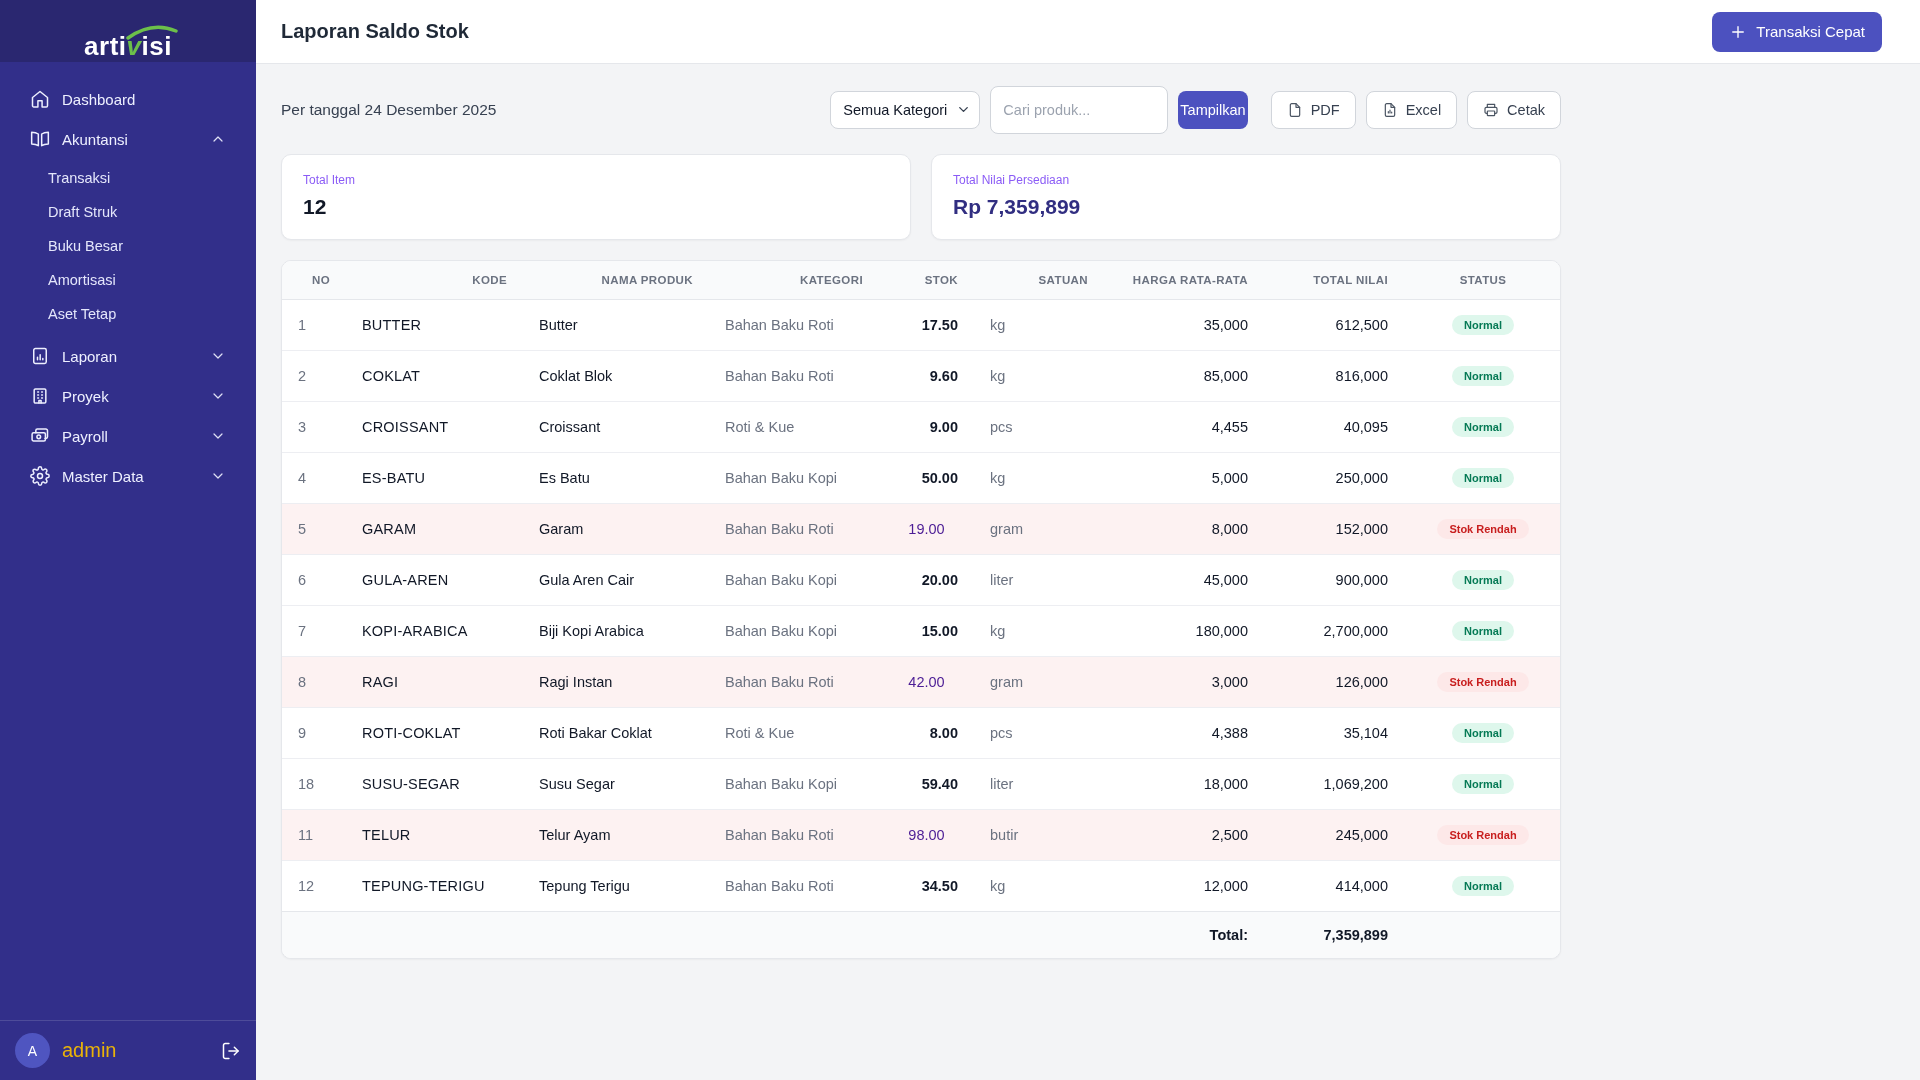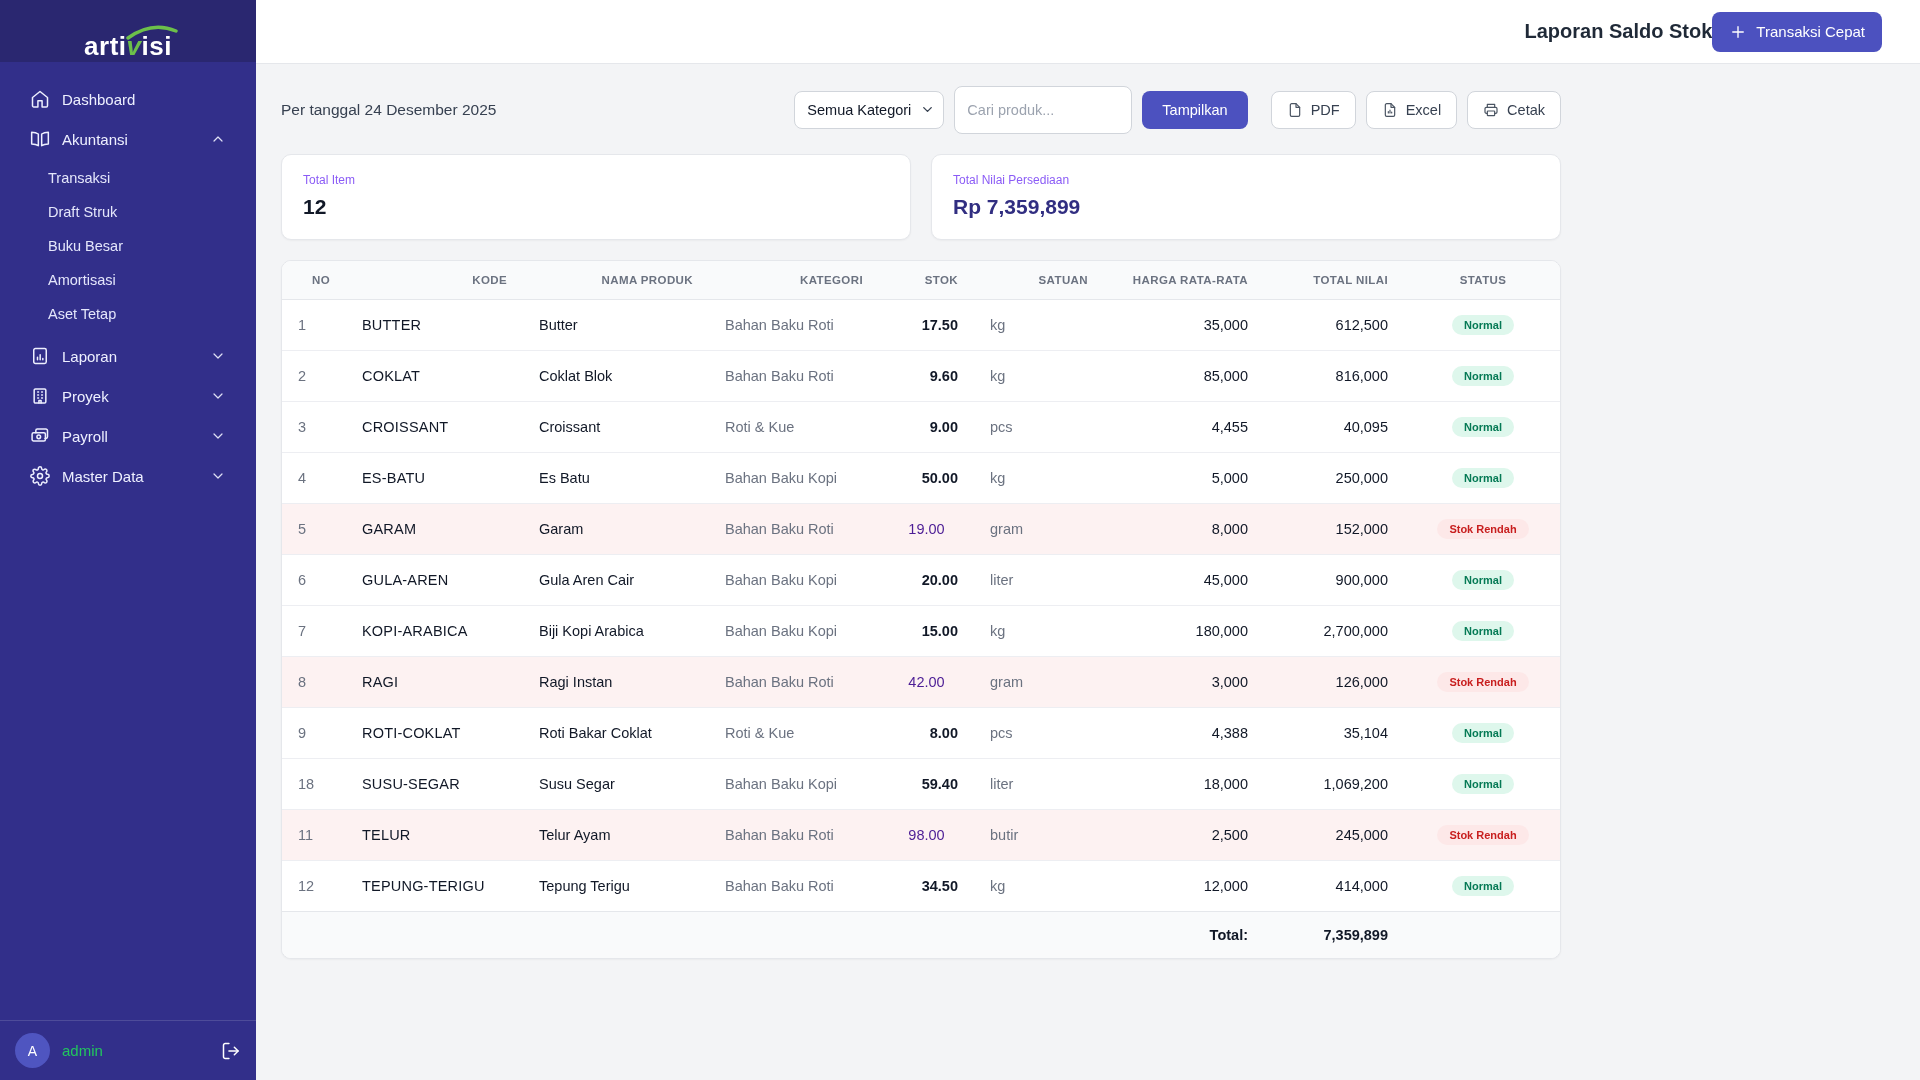--- a/index.html
+++ b/index.html
@@ -19,42 +19,42 @@
   .logo-v { color:#6cc04a; font-style:italic; }
   .logo-swoosh { position:absolute; top:-7px; right:-6px; width:52px; height:16px; }
   .nav { flex:1; padding:18px 16px; overflow:hidden; }
   .nav-item { display:flex; align-items:center; gap:12px; padding:9px 14px; border-radius:8px; font-size:15px; cursor:pointer; margin-bottom:2px; color:#eef0ff; }
   .icn { width:20px; height:20px; flex:none; }
   .chev { width:16px; height:16px; margin-left:auto; opacity:.92; }
   .nav-sub { padding:1px 0 6px 32px; }
   .nav-sub-item { padding:9px 0; font-size:14.5px; color:#e4e6fb; cursor:pointer; }
   .user-area { border-top:1px solid rgba(255,255,255,.14); padding:12px 15px; display:flex; align-items:center; gap:12px; }
   .avatar { width:35px; height:35px; border-radius:50%; background:#4f55c0; display:flex; align-items:center; justify-content:center; font-size:14px; color:#fff; }
-  .user-name { font-size:15px; color:#22c55e; }
+  .user-name { font-size:20px; color:#eab308; }
   .logout { margin-left:auto; width:20px; height:20px; color:#fff; cursor:pointer; }
 
   
   .main { flex:1; display:flex; flex-direction:column; min-width:0; }
-  .topbar { height:64px; min-height:64px; background:#fff; border-bottom:1px solid #e5e7eb; display:flex; align-items:center; justify-content:flex-end; padding:0 38px 0 25px; }
+  .topbar { height:64px; min-height:64px; background:#fff; border-bottom:1px solid #e5e7eb; display:flex; align-items:center; justify-content:space-between; padding:0 38px 0 25px; }
   .page-title { font-size:20px; font-weight:bold; color:#1f2937; }
   .btn-primary { background:#4c51bf; color:#fff; border:none; border-radius:8px; height:40px; padding:0 17px; font-size:15px; display:flex; align-items:center; gap:9px; cursor:pointer; font-family:inherit; }
   .btn-primary .icn { width:18px; height:18px; }
 
   .content { padding:22px 25px; }
   .container { width:1280px; }
 
   .filter-row { display:flex; align-items:center; justify-content:space-between; margin-bottom:20px; }
   .date-label { font-size:15.5px; color:#374151; }
   .controls { display:flex; align-items:center; gap:10px; }
   .select-wrap { position:relative; }
   select.category { -webkit-appearance:none; appearance:none; height:38px; border:1px solid #d1d5db; border-radius:8px; background:#fff; padding:0 32px 0 12px; font-size:14.5px; color:#111827; font-family:inherit; cursor:pointer; }
   .select-chev { position:absolute; right:9px; top:11px; width:15px; height:15px; color:#374151; pointer-events:none; }
   input.search { height:48px; width:178px; border:1px solid #d1d5db; border-radius:8px; padding:0 12px; font-size:14.5px; background:#fff; color:#111827; font-family:inherit; outline:none; }
   input.search::placeholder { color:#9ca3af; }
-  .btn-show { background:#4c51bf; color:#fff; border:none; border-radius:8px; height:38px; padding:0 20px; font-size:14.5px; cursor:pointer; font-family:inherit; }
+  .btn-show { background:#4c51bf; color:#fff; border:none; border-radius:8px; height:38px; padding:0 2px; font-size:14.5px; cursor:pointer; font-family:inherit; }
   .btn-outline { height:38px; background:#fff; border:1px solid #d1d5db; border-radius:8px; padding:0 15px; font-size:14.5px; color:#374151; display:flex; align-items:center; gap:8px; cursor:pointer; font-family:inherit; }
   .btn-outline .icn { width:16px; height:16px; color:#4b5563; }
   .grp-gap { margin-left:13px; }
 
   .cards { display:flex; gap:20px; margin-bottom:20px; }
   .card { flex:1; background:#fff; border:1px solid #e5e7eb; border-radius:10px; padding:18px 21px 20px; box-shadow:0 1px 2px rgba(0,0,0,.04); }
   .card-label { font-size:12px; color:#8b5cf6; margin-bottom:8px; }
   .card-value { font-size:21px; font-weight:bold; color:#111827; }
   .card-value.accent { color:#312e81; }
 

